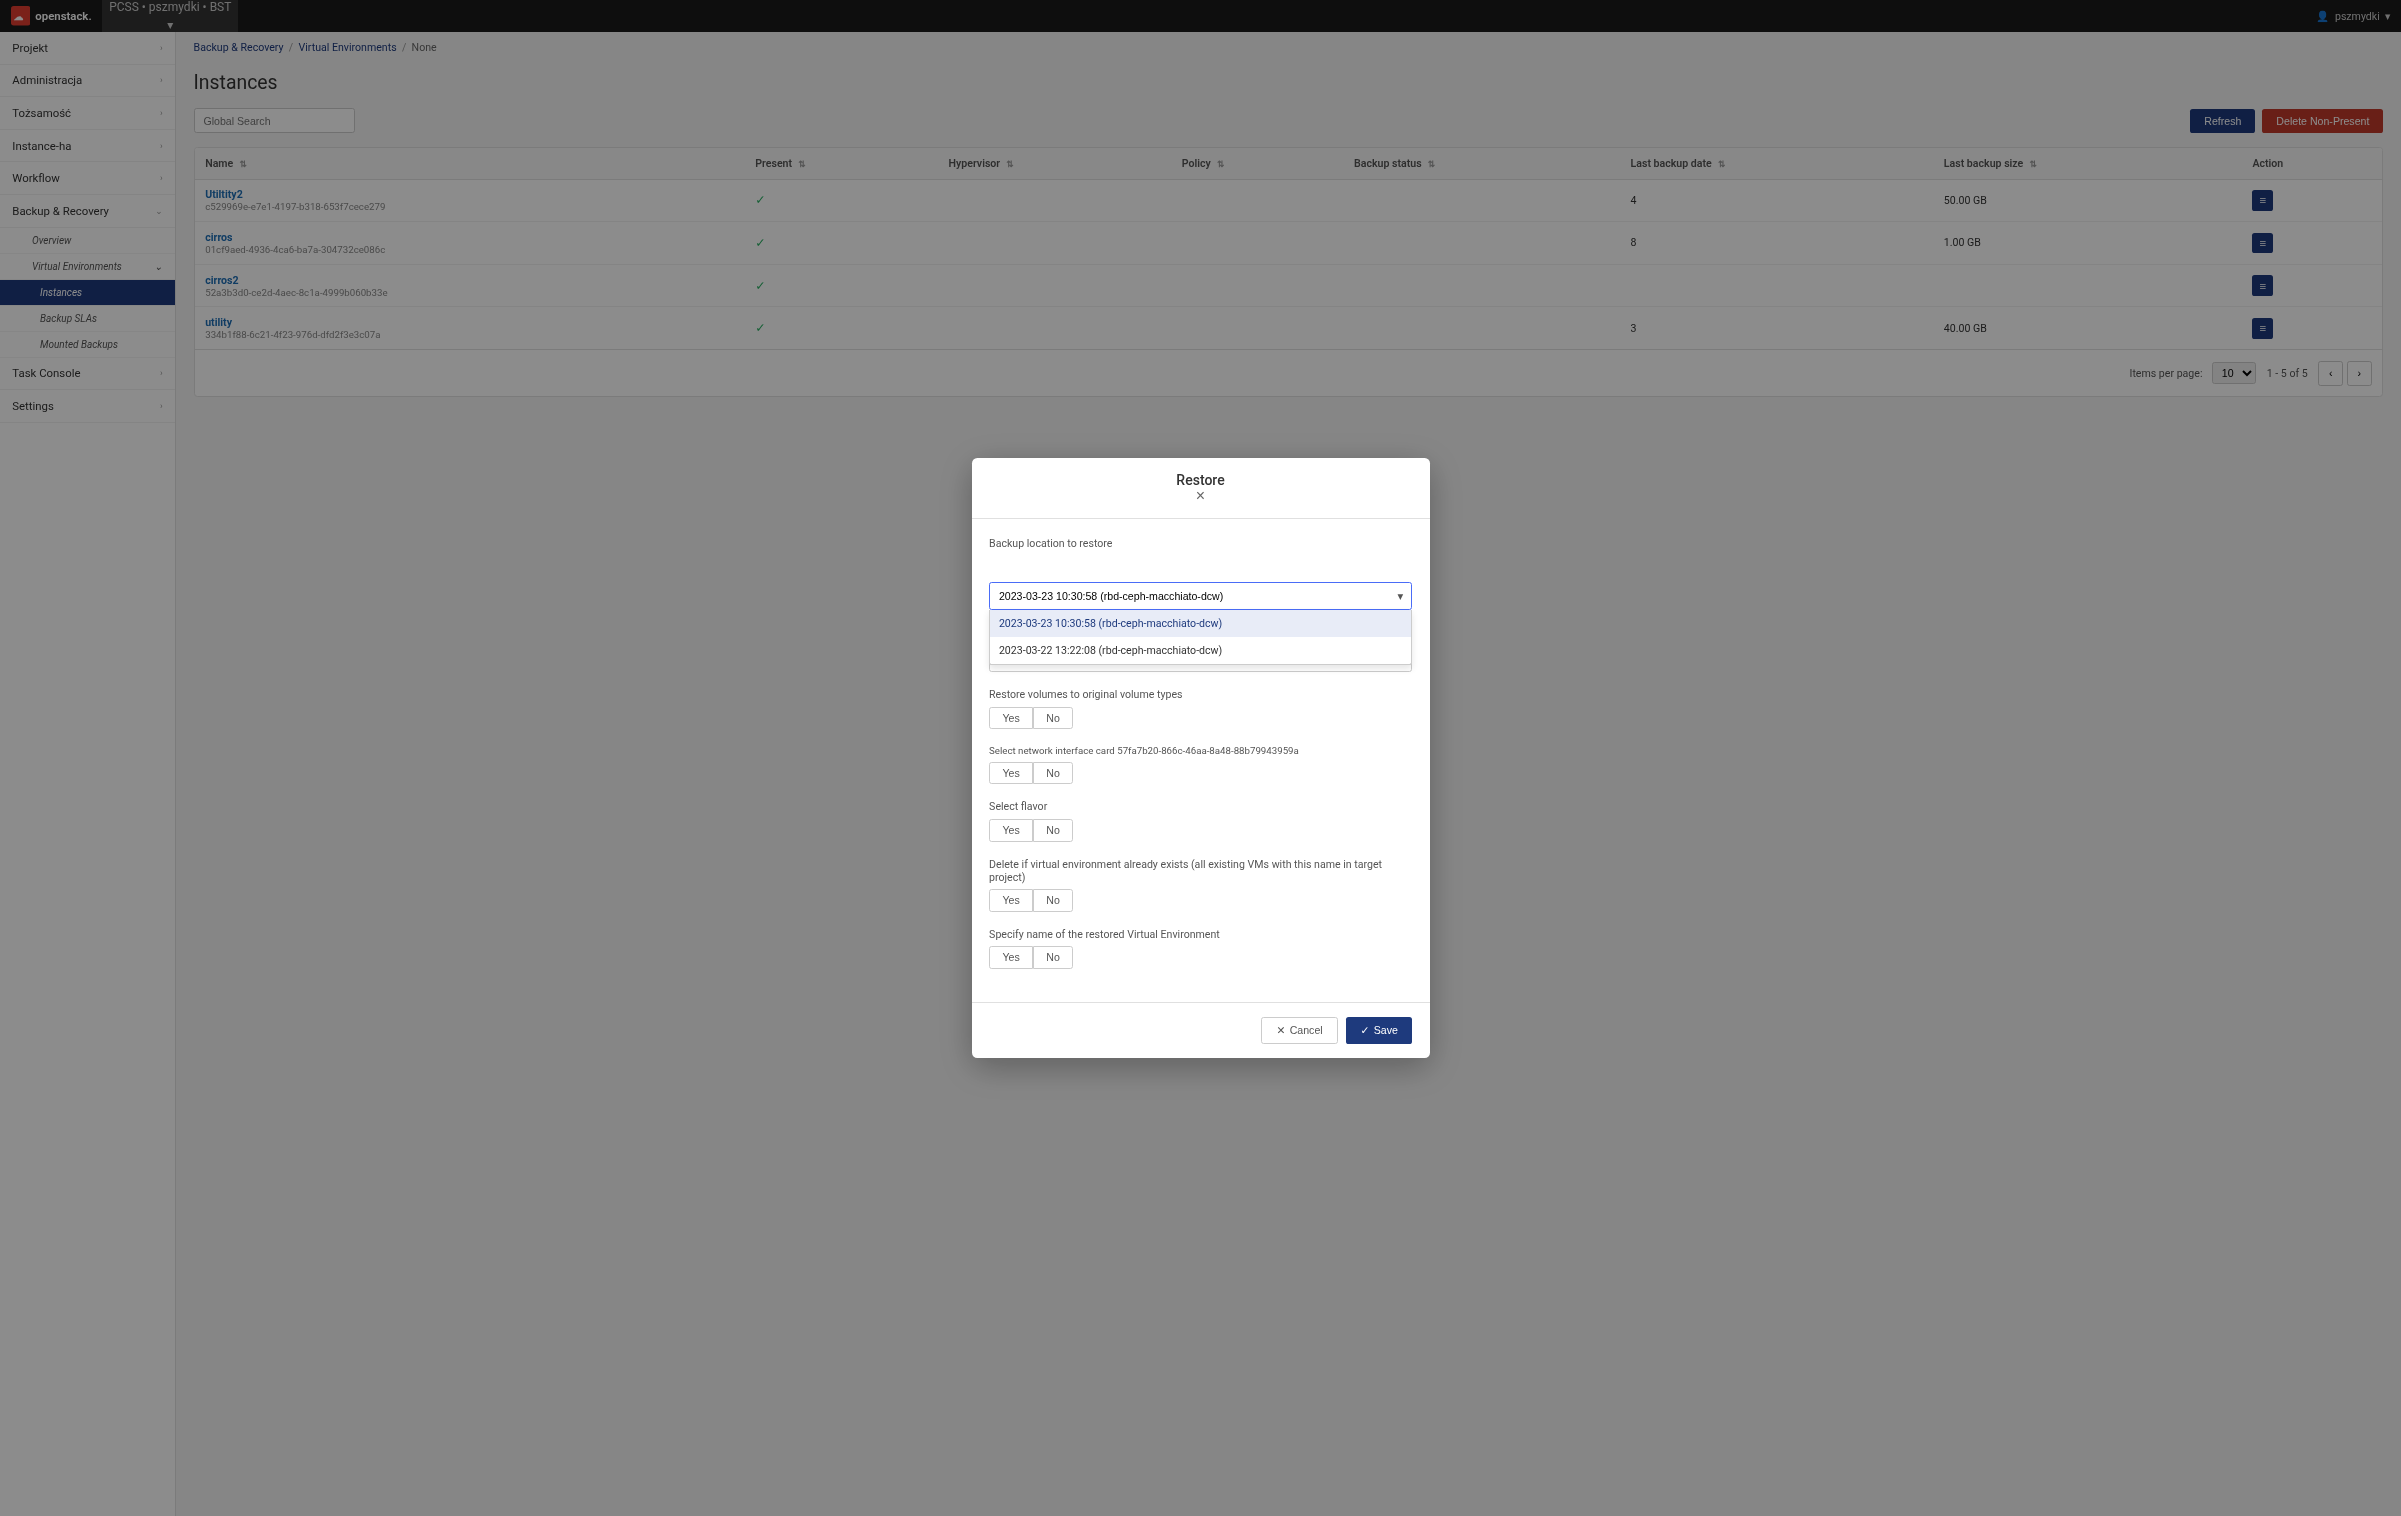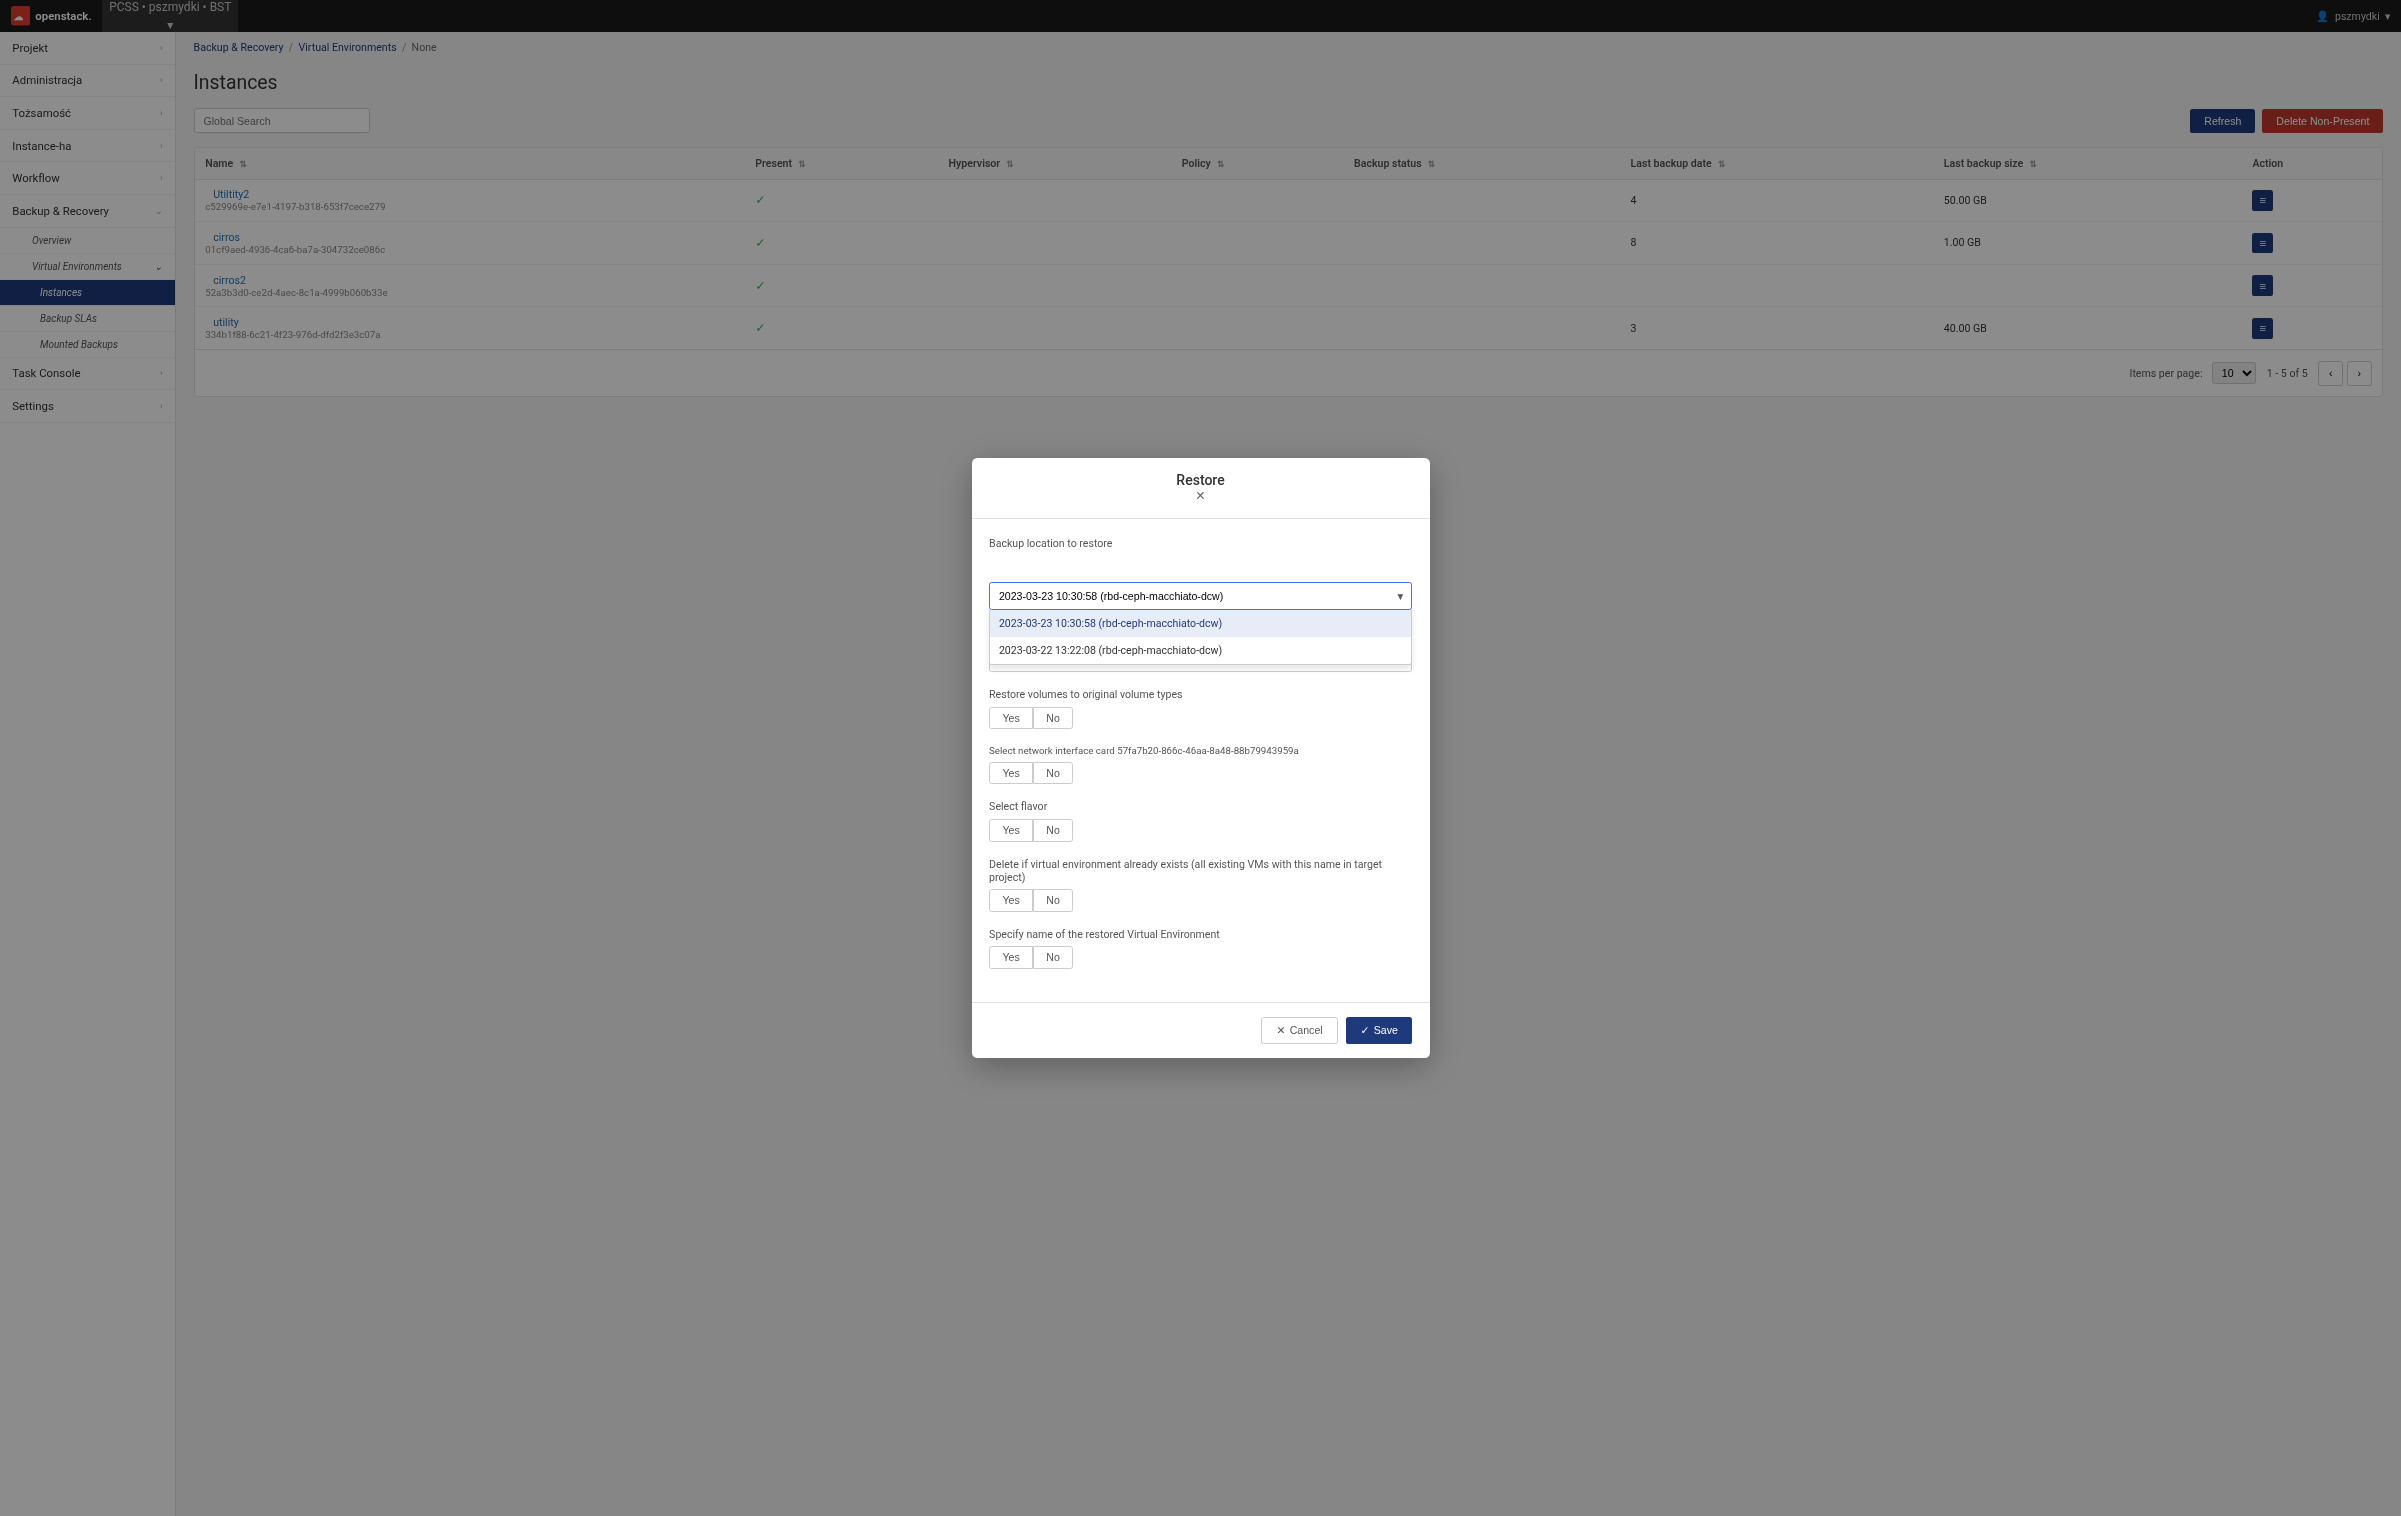--- a/index.html
+++ b/index.html
@@ -30,33 +30,33 @@
     .main { flex: 1; overflow-y: auto; background: #f5f5f5; }
     .breadcrumb { padding: 8.8px 17.6px; font-size: 10.6px; color: #666; display: flex; gap: 5.3px; align-items: center; }
     .breadcrumb a { color: #1e3a7d; text-decoration: none; }
     .breadcrumb-sep { color: #999; }
     .page-header { padding: 8.8px 17.6px 14px; }
     .page-title { font-size: 19.4px; font-weight: 400; color: #333; }
 
     .content-area { padding: 0 17.6px 17.6px; }
     .toolbar { display: flex; align-items: center; justify-content: space-between; margin-bottom: 14px; }
     .toolbar-left { display: flex; gap: 8.8px; }
-    .search-box { border: 0.9px solid #ccc; border-radius: 2.6px; padding: 5.3px 8.8px; width: 176px; font-size: 10.6px; outline: none; background: #fff; }
+    .search-box { border: 0.9px solid #ccc; border-radius: 2.6px; padding: 5.3px 8.8px; width: 161px; font-size: 10.6px; outline: none; background: #fff; }
     .toolbar-right { display: flex; gap: 7px; }
     .btn-refresh { background: #1e3a7d; color: #fff; border: none; padding: 6.2px 14px; border-radius: 2.6px; cursor: pointer; font-size: 10.6px; }
     .btn-delete { background: #c0392b; color: #fff; border: none; padding: 6.2px 14px; border-radius: 2.6px; cursor: pointer; font-size: 10.6px; }
 
     
     .table-container { background: #fff; border-radius: 3.5px; border: 0.9px solid #e0e0e0; overflow: hidden; }
     .table { width: 100%; border-collapse: collapse; }
     .table th { background: #f8f8f8; padding: 8.8px 10.6px; text-align: left; font-size: 10.6px; font-weight: 600; color: #555; border-bottom: 0.9px solid #e0e0e0; white-space: nowrap; }
     .table th .sort-icon { margin-left: 3.5px; color: #999; font-size: 8.8px; }
     .table td { padding: 8.8px 10.6px; border-bottom: 0.9px solid #f0f0f0; font-size: 10.6px; vertical-align: middle; }
     .table tr:last-child td { border-bottom: none; }
-    .instance-name { color: #1e6eb5; font-weight: 400; cursor: pointer; margin-left: 8px; }
+    .instance-name { color: #1e6eb5; font-weight: 700; cursor: pointer; }
     .instance-id { color: #888; font-size: 9.7px; }
     .check-icon { color: #27ae60; font-size: 12.3px; }
     .action-btn { background: #1e3a7d; color: #fff; border: none; padding: 4.4px 7px; border-radius: 2.6px; cursor: pointer; font-size: 11.4px; }
 
     
     .pagination { display: flex; align-items: center; justify-content: flex-end; padding: 10.6px 10.6px; gap: 10.6px; font-size: 10.6px; color: #555; border-top: 0.9px solid #e0e0e0; }
     .per-page { display: flex; align-items: center; gap: 9px; margin-left: 24px; }
     .per-page select { border: 0.9px solid #ccc; border-radius: 2.6px; padding: 2.6px 5.3px; font-size: 10.6px; }
     .page-nav { display: flex; gap: 3.5px; }
     .page-btn { background: #fff; border: 0.9px solid #ccc; border-radius: 2.6px; width: 25px; height: 25px; display: flex; align-items: center; justify-content: center; cursor: pointer; font-size: 10.6px; }

